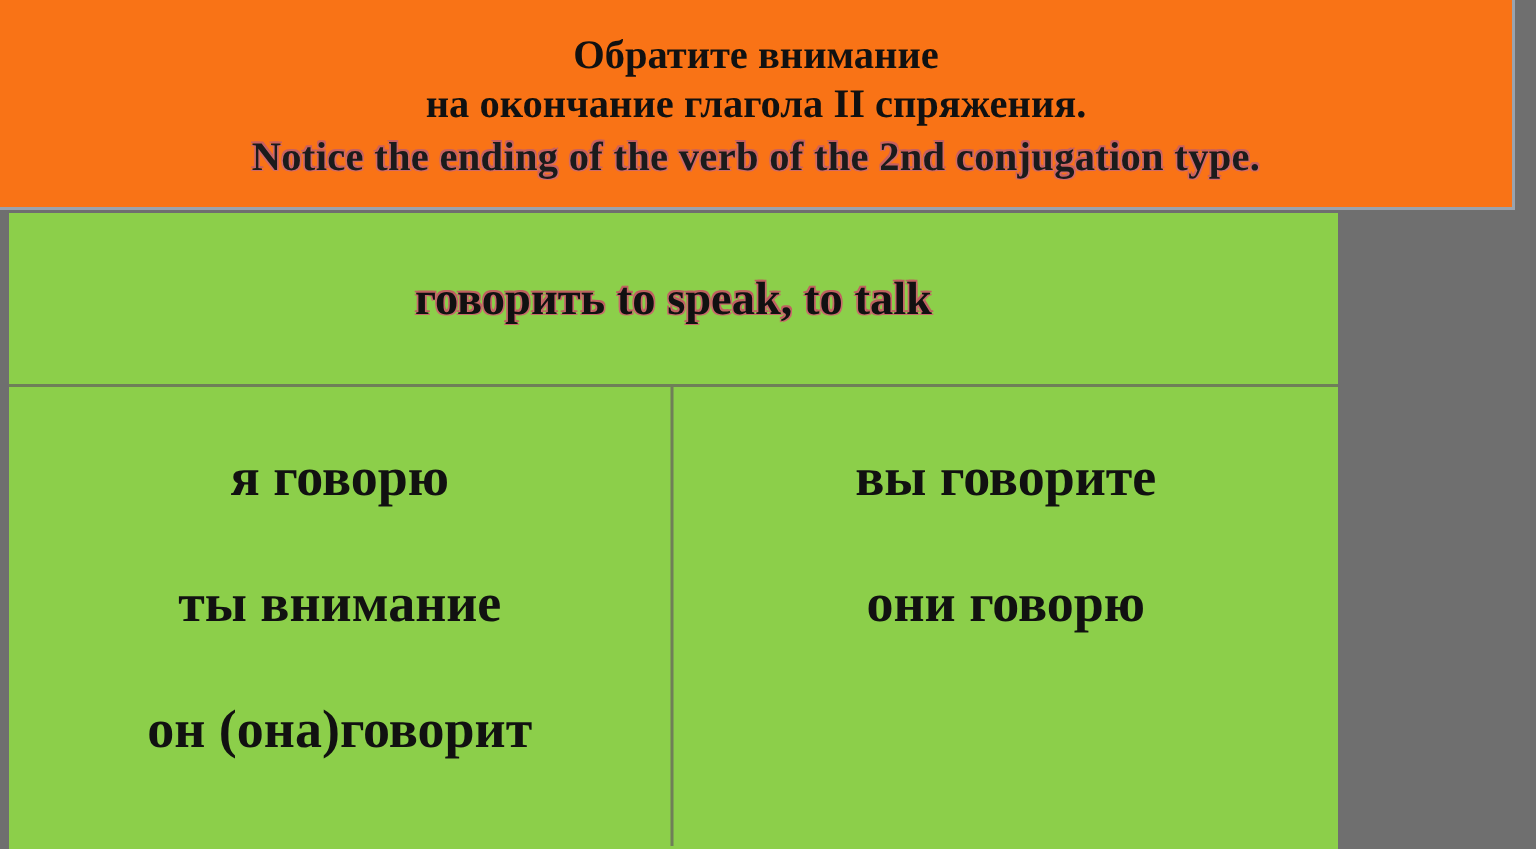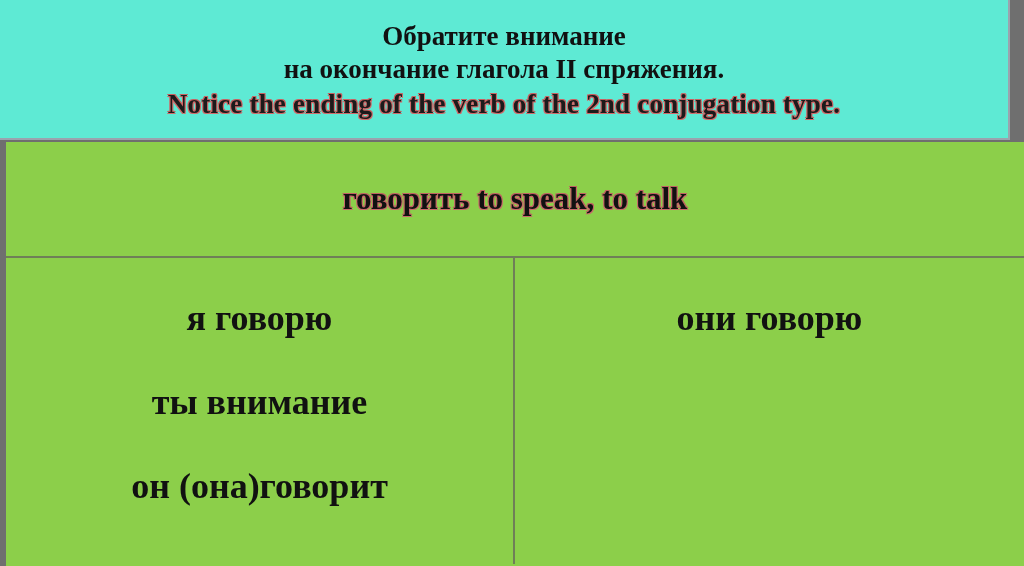--- a/index.html
+++ b/index.html
@@ -19,21 +19,21 @@
     height: 566px;
     box-sizing: border-box;
   }
   
   .notice-box {
     position: absolute;
     left: 0;
     top: 0;
     width: 1010px;
     height: 140px;
-    background: #5eead4;
+    background: #f97316;
     border-right: 2px solid #9aa3ae;
     border-bottom: 2px solid #9aa3ae;
     box-sizing: border-box;
     display: flex;
     flex-direction: column;
     align-items: center;
     justify-content: center;
     padding-top: 2px;
   }
   .notice-line {
@@ -53,21 +53,21 @@
       1px -1px 0 #c86060,
       -1px -1px 0 #c86060;
     letter-spacing: 0.2px;
     margin-top: 2px;
   }
   
   .table-wrap {
     position: absolute;
     left: 6px;
     top: 142px;
-    width: 1018px;
+    width: 886px;
     height: 424px;
     background: #8ccf4a;
     box-sizing: border-box;
   }
   .verb-row {
     height: 116px;
     display: flex;
     align-items: center;
     justify-content: center;
     border-bottom: 2px solid #6f7f58;
@@ -129,19 +129,20 @@
 
     <div class="forms">
 
       <div class="col left">
         <div class="form-cell">я говорю</div>
         <div class="form-cell">ты внимание</div>
         <div class="form-cell">он (она)говорит</div>
       </div>
 
       <div class="col right">
+        <div class="form-cell">вы говорите</div>
         <div class="form-cell">они говорю</div>
       </div>
 
     </div>
   </div>
 
 </div>
 
 </body></html>

